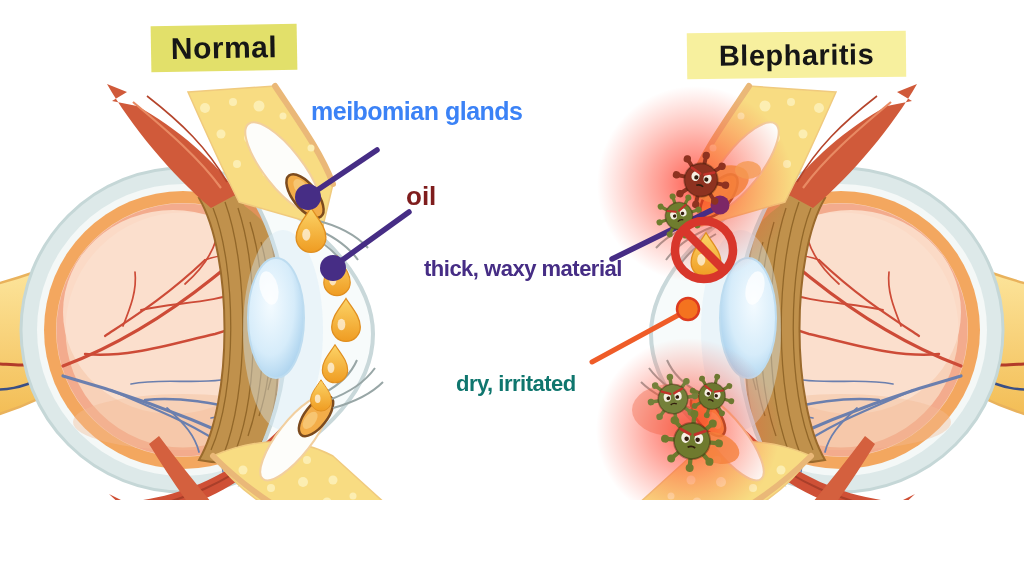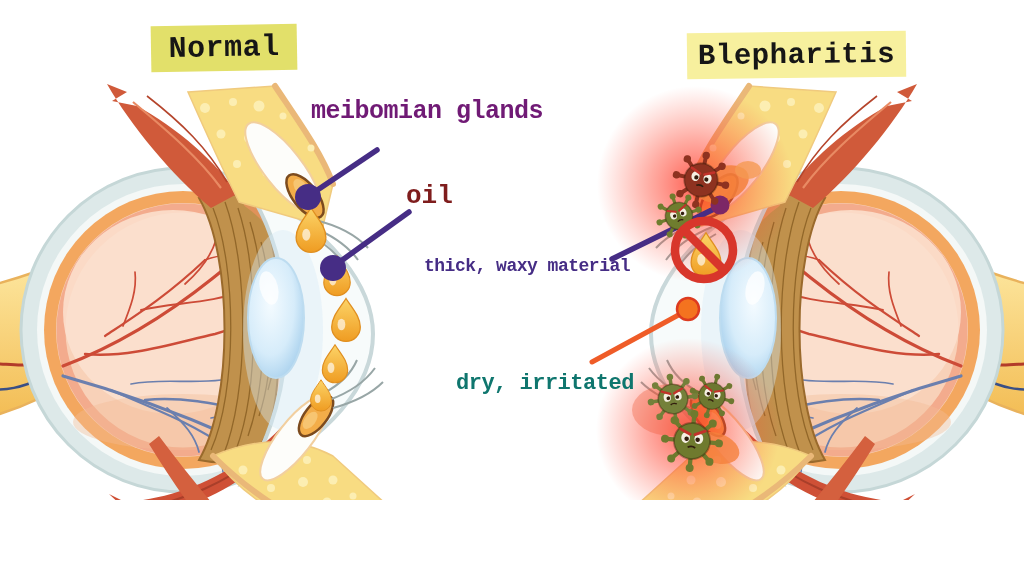--- a/index.html
+++ b/index.html
@@ -1,30 +1,30 @@
 <!DOCTYPE html>
 <html><head>
 <meta charset="utf-8">
 <style>
   html,body{margin:0;padding:0;background:#ffffff;}
   .canvas{
     position:relative;width:1024px;height:500px;background:#ffffff;
-    overflow:hidden;font-family:Liberation Mono, monospace;
+    overflow:hidden;font-family:Liberation Sans, sans-serif;
   }
   .canvas svg{position:absolute;left:0;top:0;}
   .badge{
     position:absolute;display:flex;align-items:center;justify-content:center;
     font-weight:700;color:#161616;letter-spacing:0.5px;
   }
   #badge-normal{left:151px;top:25px;width:146px;height:46px;background:#e2e06a;font-size:30px;transform:rotate(-1deg);}
   #badge-blepharitis{left:687px;top:32px;width:219px;height:46px;background:#f7f09e;font-size:29px;transform:rotate(-0.6deg);}
   .lbl{position:absolute;font-weight:700;white-space:nowrap;}
-  #lbl-meibomian{left:311px;top:97px;font-size:25px;letter-spacing:-0.5px;color:#701a75;}
+  #lbl-meibomian{left:311px;top:97px;font-size:25px;letter-spacing:-0.5px;color:#3b82f6;}
   #lbl-oil{left:406px;top:181px;font-size:26px;color:#7f1d1d;}
-  #lbl-thick{left:424px;top:256px;font-size:18px;letter-spacing:-0.5px;color:#462d85;}
+  #lbl-thick{left:424px;top:256px;font-size:22px;letter-spacing:-0.5px;color:#462d85;}
   #lbl-dry{left:456px;top:371px;font-size:22px;letter-spacing:-0.5px;color:#0f766e;}
 </style>
 </head>
 <body>
 
 <div class="canvas">
 
 <svg width="1024" height="576" viewBox="0 0 1024 576">
   <defs>
     <radialGradient id="glowGrad">

